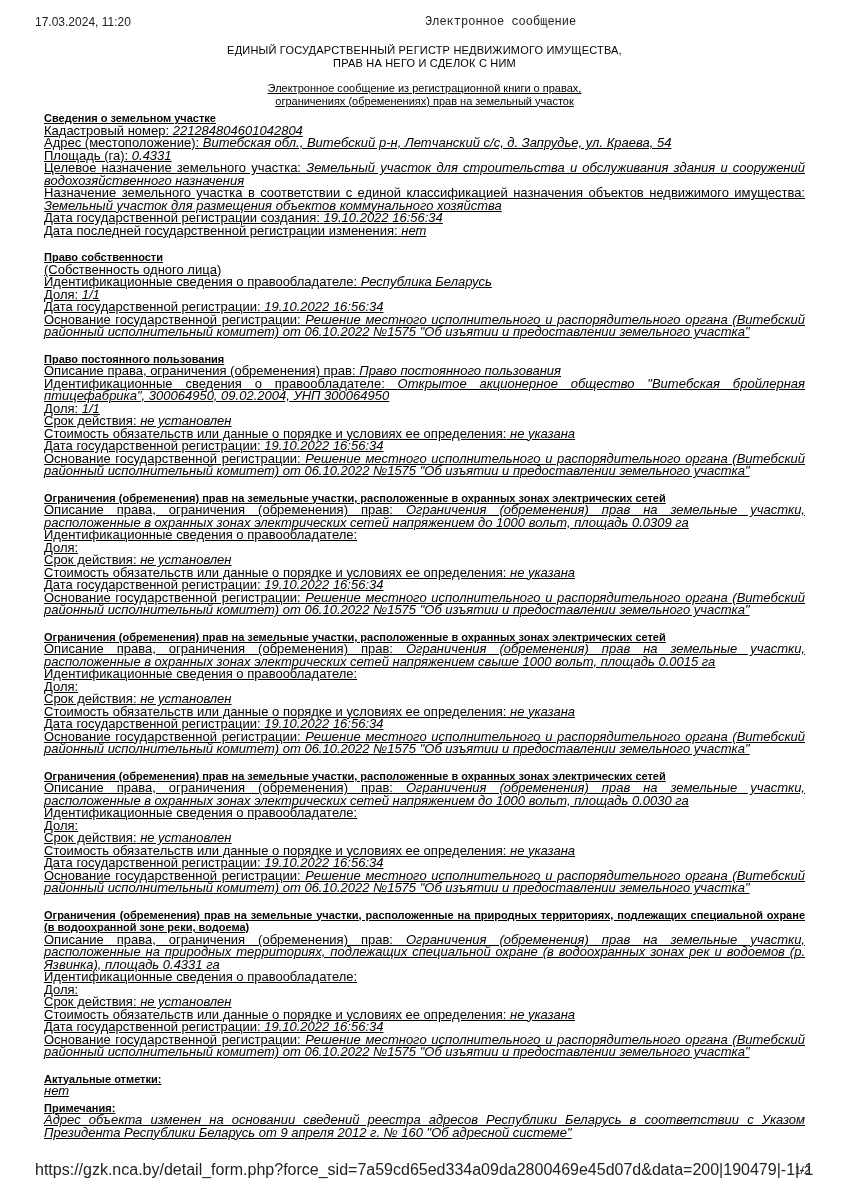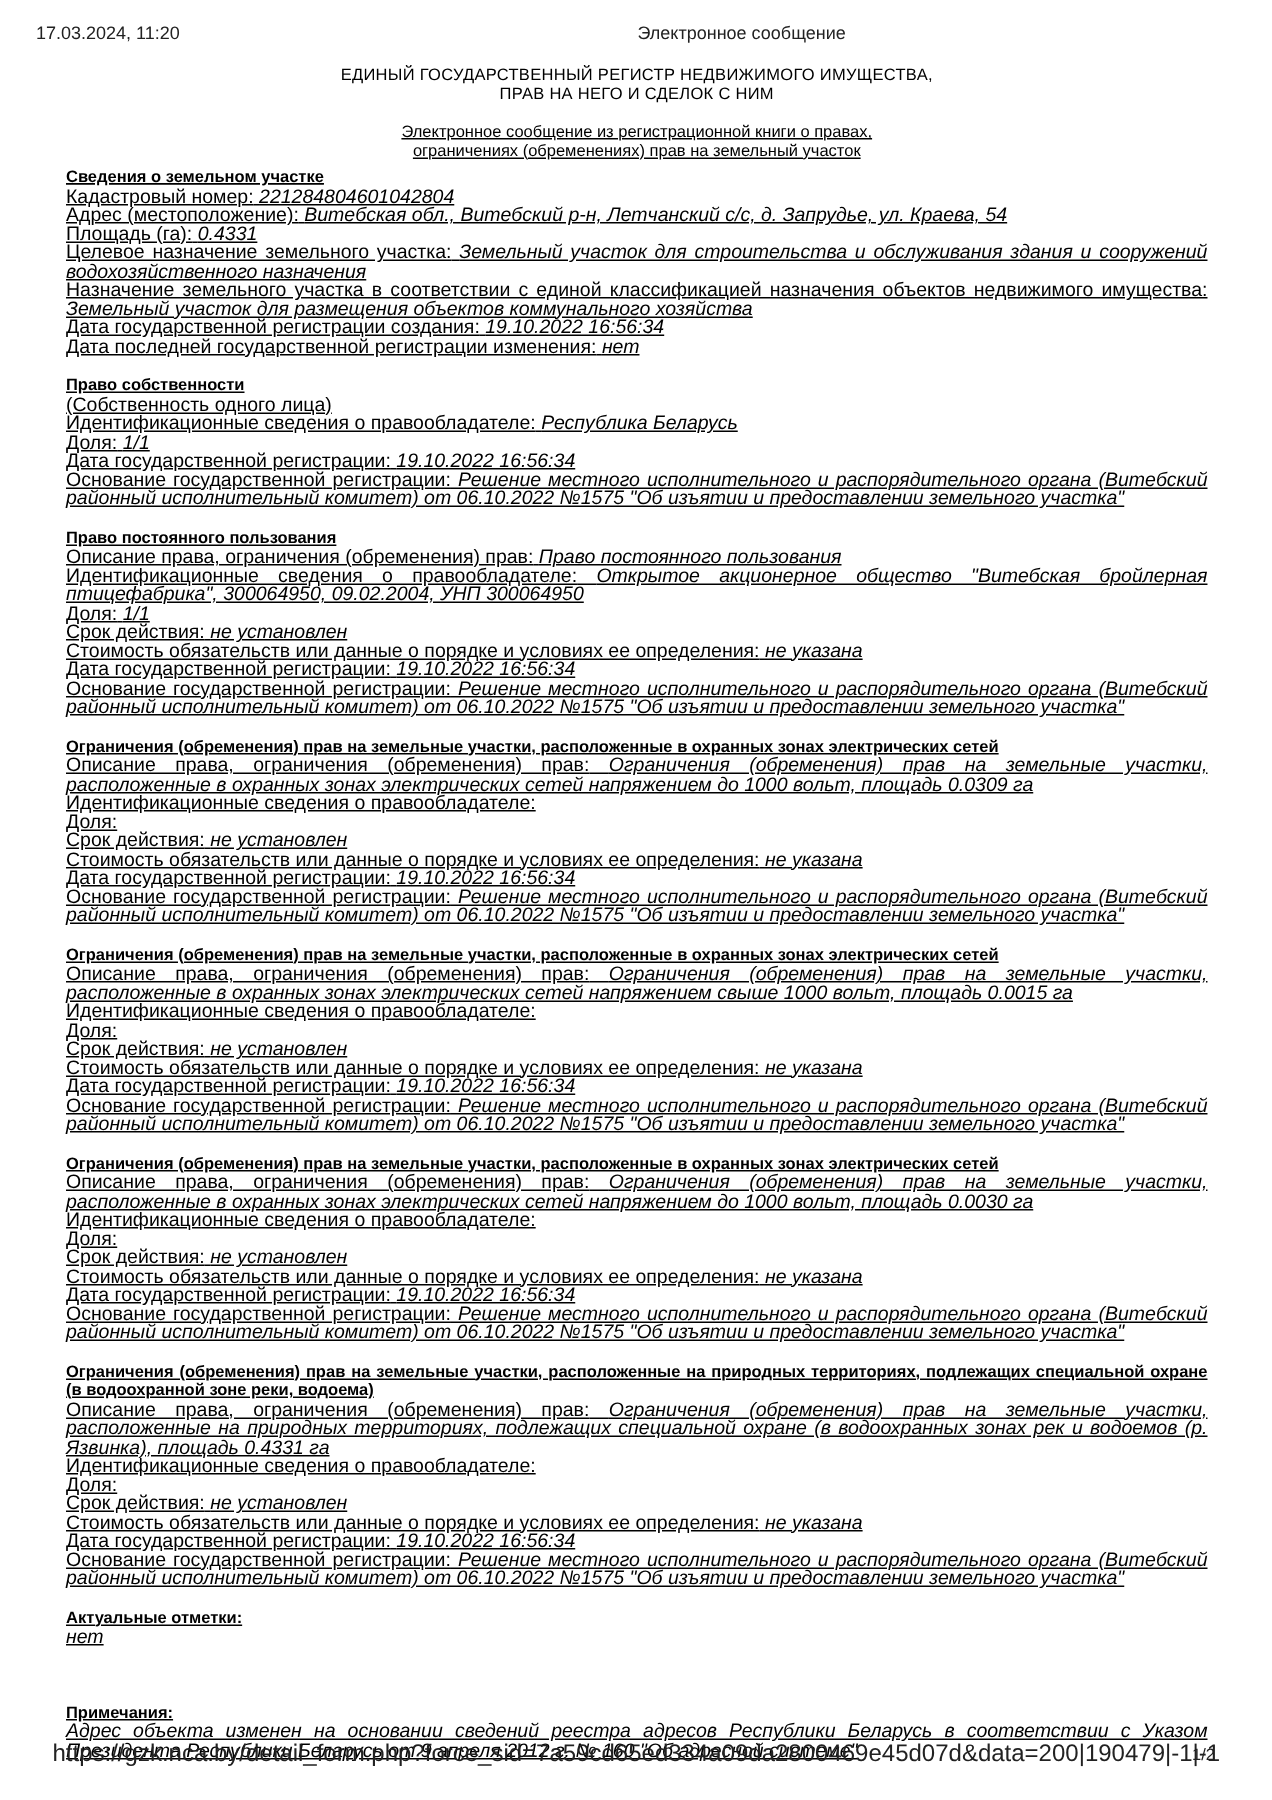--- a/index.html
+++ b/index.html
@@ -3,34 +3,34 @@
 <meta charset="utf-8">
 <style>
   * { margin:0; padding:0; box-sizing:border-box; }
   html, body { background:#ffffff; }
   body {
     width:848px; height:1200px; position:relative; overflow:hidden;
     font-family:"Liberation Sans", sans-serif; color:#000000;
   }
   
   .print-meta { position:absolute; font-size:12px; line-height:14px; color:#222222; white-space:nowrap; }
-  #ph-date  { left:24px; top:15px; }
-  #ph-title { left:425px; top:15px; }
+  #ph-date  { left:35px; top:15px; }
+  #ph-title { left:425px; top:15px;font-family:Liberation Mono, monospace; }
   #pf-url   { left:35px; top:1163px; font-size:16px; }
   #pf-page  { right:38px; top:1163px; font-size:11px; }
 
   
   .content { position:absolute; left:44px; top:0; width:761px; padding-top:44px; }
   .doc-title, .doc-subtitle { text-align:center; font-size:11px; line-height:12.5px; }
   .doc-title { letter-spacing:0.2px; }
   .doc-subtitle { margin-top:13px;text-decoration:underline; }
   #sections { margin-top:5px;text-decoration:underline; }
   .section { margin-top:14px; }
   .section:first-child { margin-top:0; }
-  .section.extra-gap { margin-top:38px; }
+  .section.extra-gap { margin-top:4px; }
   .heading { font-weight:bold; font-size:11px; line-height:12.5px; text-align:justify; }
   .heading.underline { text-decoration:underline; }
   .line { font-size:13px; line-height:12.5px; text-align:justify; }
   .value { font-style:italic; }
 </style>
 </head>
 <body>
 
 <span class="print-meta" id="ph-date">17.03.2024, 11:20</span>
 <span class="print-meta" id="ph-title">Электронное сообщение</span>

